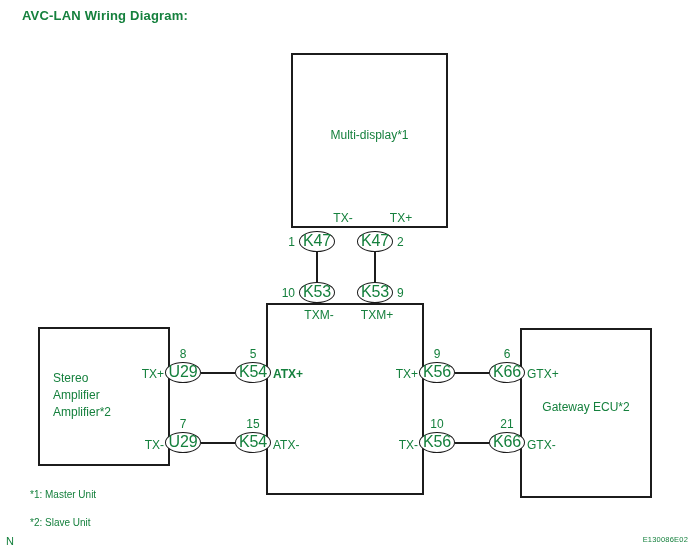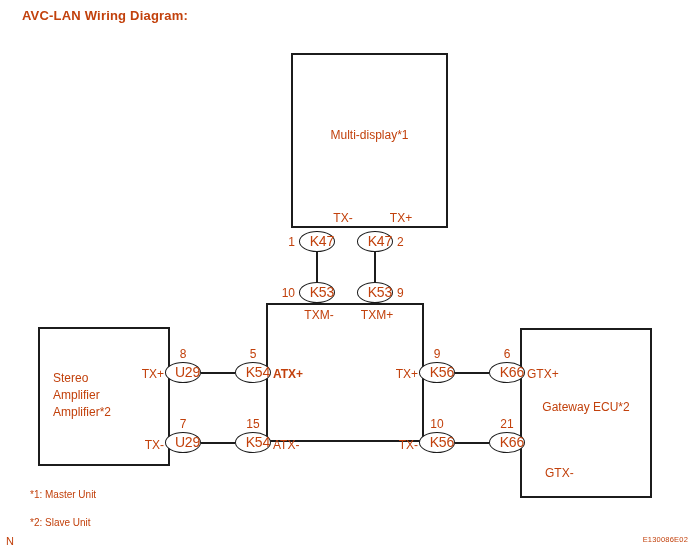--- a/index.html
+++ b/index.html
@@ -2,21 +2,21 @@
 <html><head>
 <meta charset="utf-8">
 <style>
   html, body { margin: 0; padding: 0; background: #ffffff; }
   #page {
     position: relative;
     width: 691px;
     height: 554px;
     background: #ffffff;
     font-family: "Liberation Sans", "DejaVu Sans", sans-serif;
-    color: #c2410c;
+    color: #15803d;
     overflow: hidden;
   }
   .title {
     position: absolute;
     left: 22px; top: 8px;
     font-size: 13px;
     font-weight: bold;
     letter-spacing: 0.2px;
   }
   .box {
@@ -45,23 +45,23 @@
   }
   .pin-label.right { text-align: right; }
   .pin-label.center { text-align: center; }
   .oval {
     position: absolute;
     box-sizing: border-box;
     width: 36px; height: 21px;
     border: 1.5px solid #1c1c1c;
     border-radius: 50%;
     background: #ffffff;
-    font-size: 14px;
+    font-size: 16px;
     line-height: 18px;
-    text-align: right;
+    text-align: center;
     z-index: 3;
     letter-spacing: -0.2px;
   }
   .pin-num {
     position: absolute;
     font-size: 12px;
     z-index: 3;
     white-space: nowrap;
   }
   .pin-num.right { text-align: right; }
@@ -106,32 +106,32 @@
   <div class="box" style="left:38px; top:327px; width:132px; height:139px;">
     <div class="box-label-left" style="left:13px; top:41px;">
       <div>Stereo</div>
       <div>Amplifier</div>
       <div>Amplifier*2</div>
     </div>
     <div class="pin-label right" style="right:4px; width:40px; top:38px;">TX+</div>
     <div class="pin-label right" style="right:4px; width:40px; top:109px;">TX-</div>
   </div>
 
-  <div class="box" style="left:266px; top:303px; width:158px; height:139px;">
+  <div class="box" style="left:266px; top:303px; width:158px; height:192px;">
     <div class="pin-label center" style="left:26px; width:50px; top:3px;">TXM-</div>
     <div class="pin-label center" style="left:84px; width:50px; top:3px;">TXM+</div>
     <div class="pin-label" style="left:5px; top:62px;font-weight:bold;">ATX+</div>
     <div class="pin-label" style="left:5px; top:133px;">ATX-</div>
     <div class="pin-label right" style="right:4px; width:40px; top:62px;">TX+</div>
     <div class="pin-label right" style="right:4px; width:40px; top:133px;">TX-</div>
   </div>
 
   <div class="box" style="left:520px; top:328px; width:132px; height:170px;">
     <div class="pin-label" style="left:5px; top:37px;">GTX+</div>
-    <div class="pin-label" style="left:23px; top:108px;margin-top:28px;">GTX-</div>
+    <div class="pin-label" style="left:5px; top:108px;">GTX-</div>
     <div class="box-label" style="top:70px;">Gateway ECU*2</div>
   </div>
 
   <div class="wire" style="left:316px; top:251px; width:1.5px; height:31px;"></div>
   <div class="wire" style="left:374px; top:251px; width:1.5px; height:31px;"></div>
   <div class="wire" style="left:201px; top:372px; width:34px; height:1.5px;"></div>
   <div class="wire" style="left:201px; top:442px; width:34px; height:1.5px;"></div>
   <div class="wire" style="left:455px; top:372px; width:34px; height:1.5px;"></div>
   <div class="wire" style="left:455px; top:442px; width:34px; height:1.5px;"></div>
 

